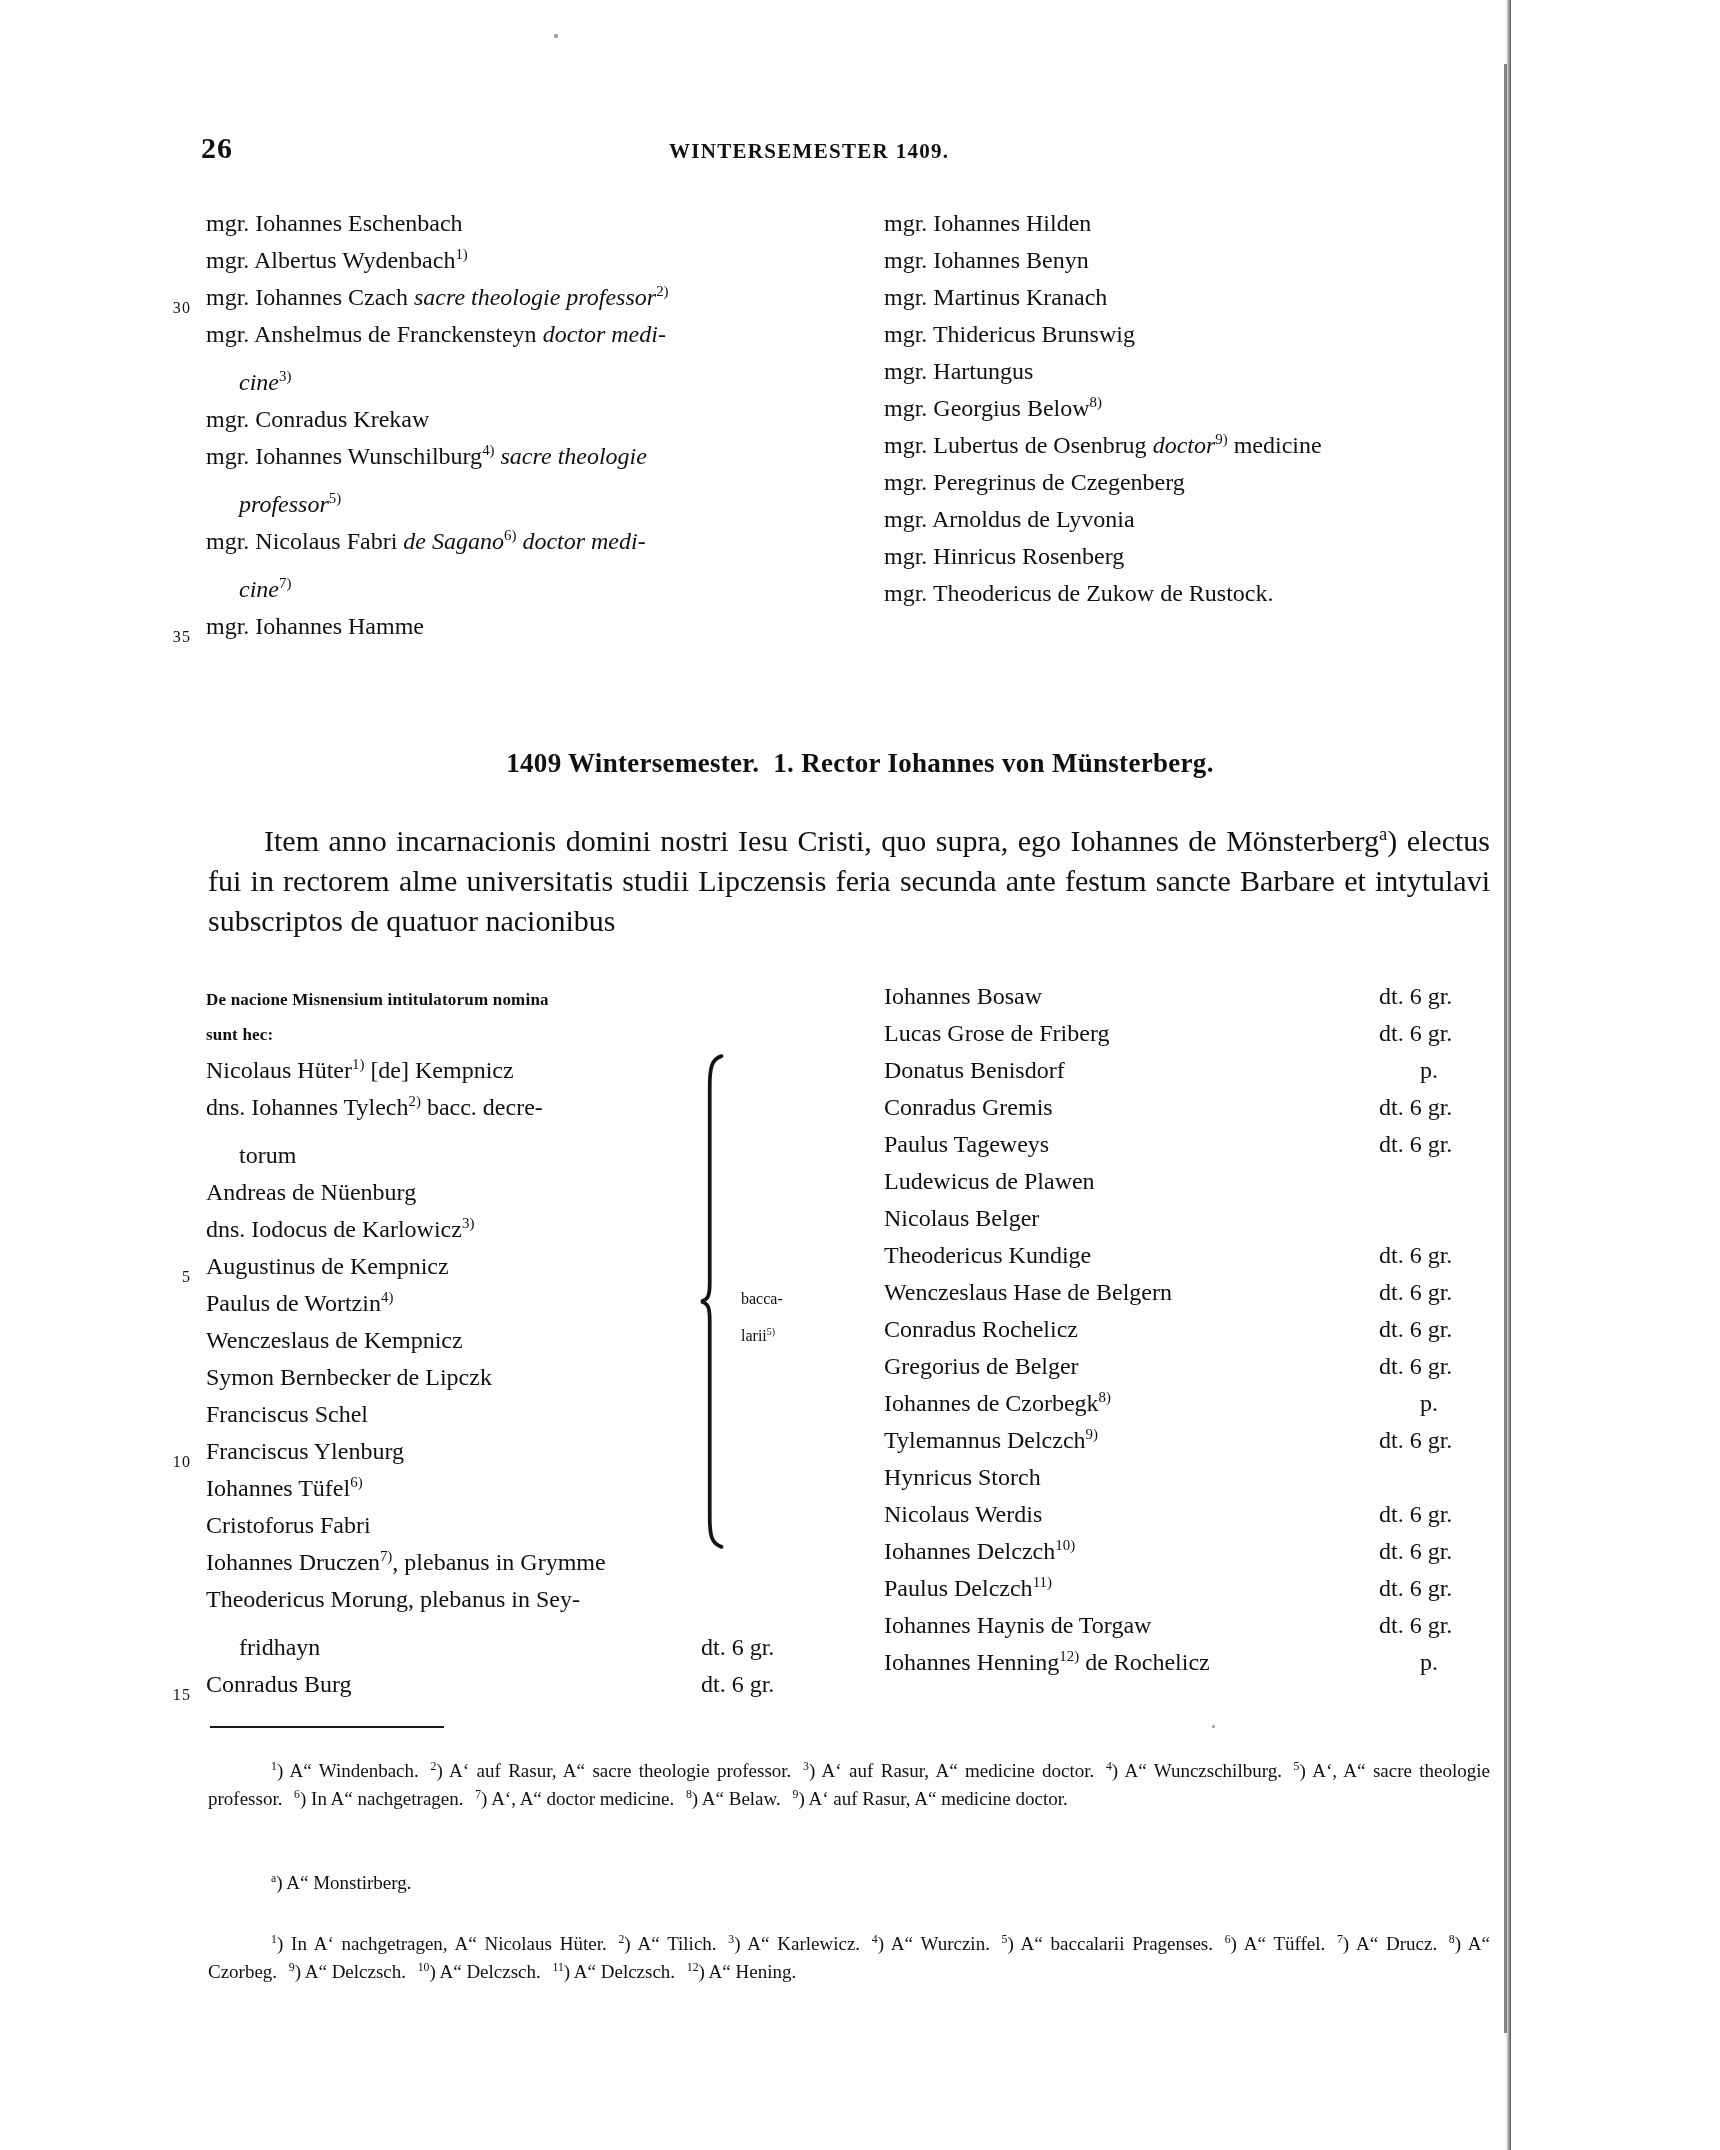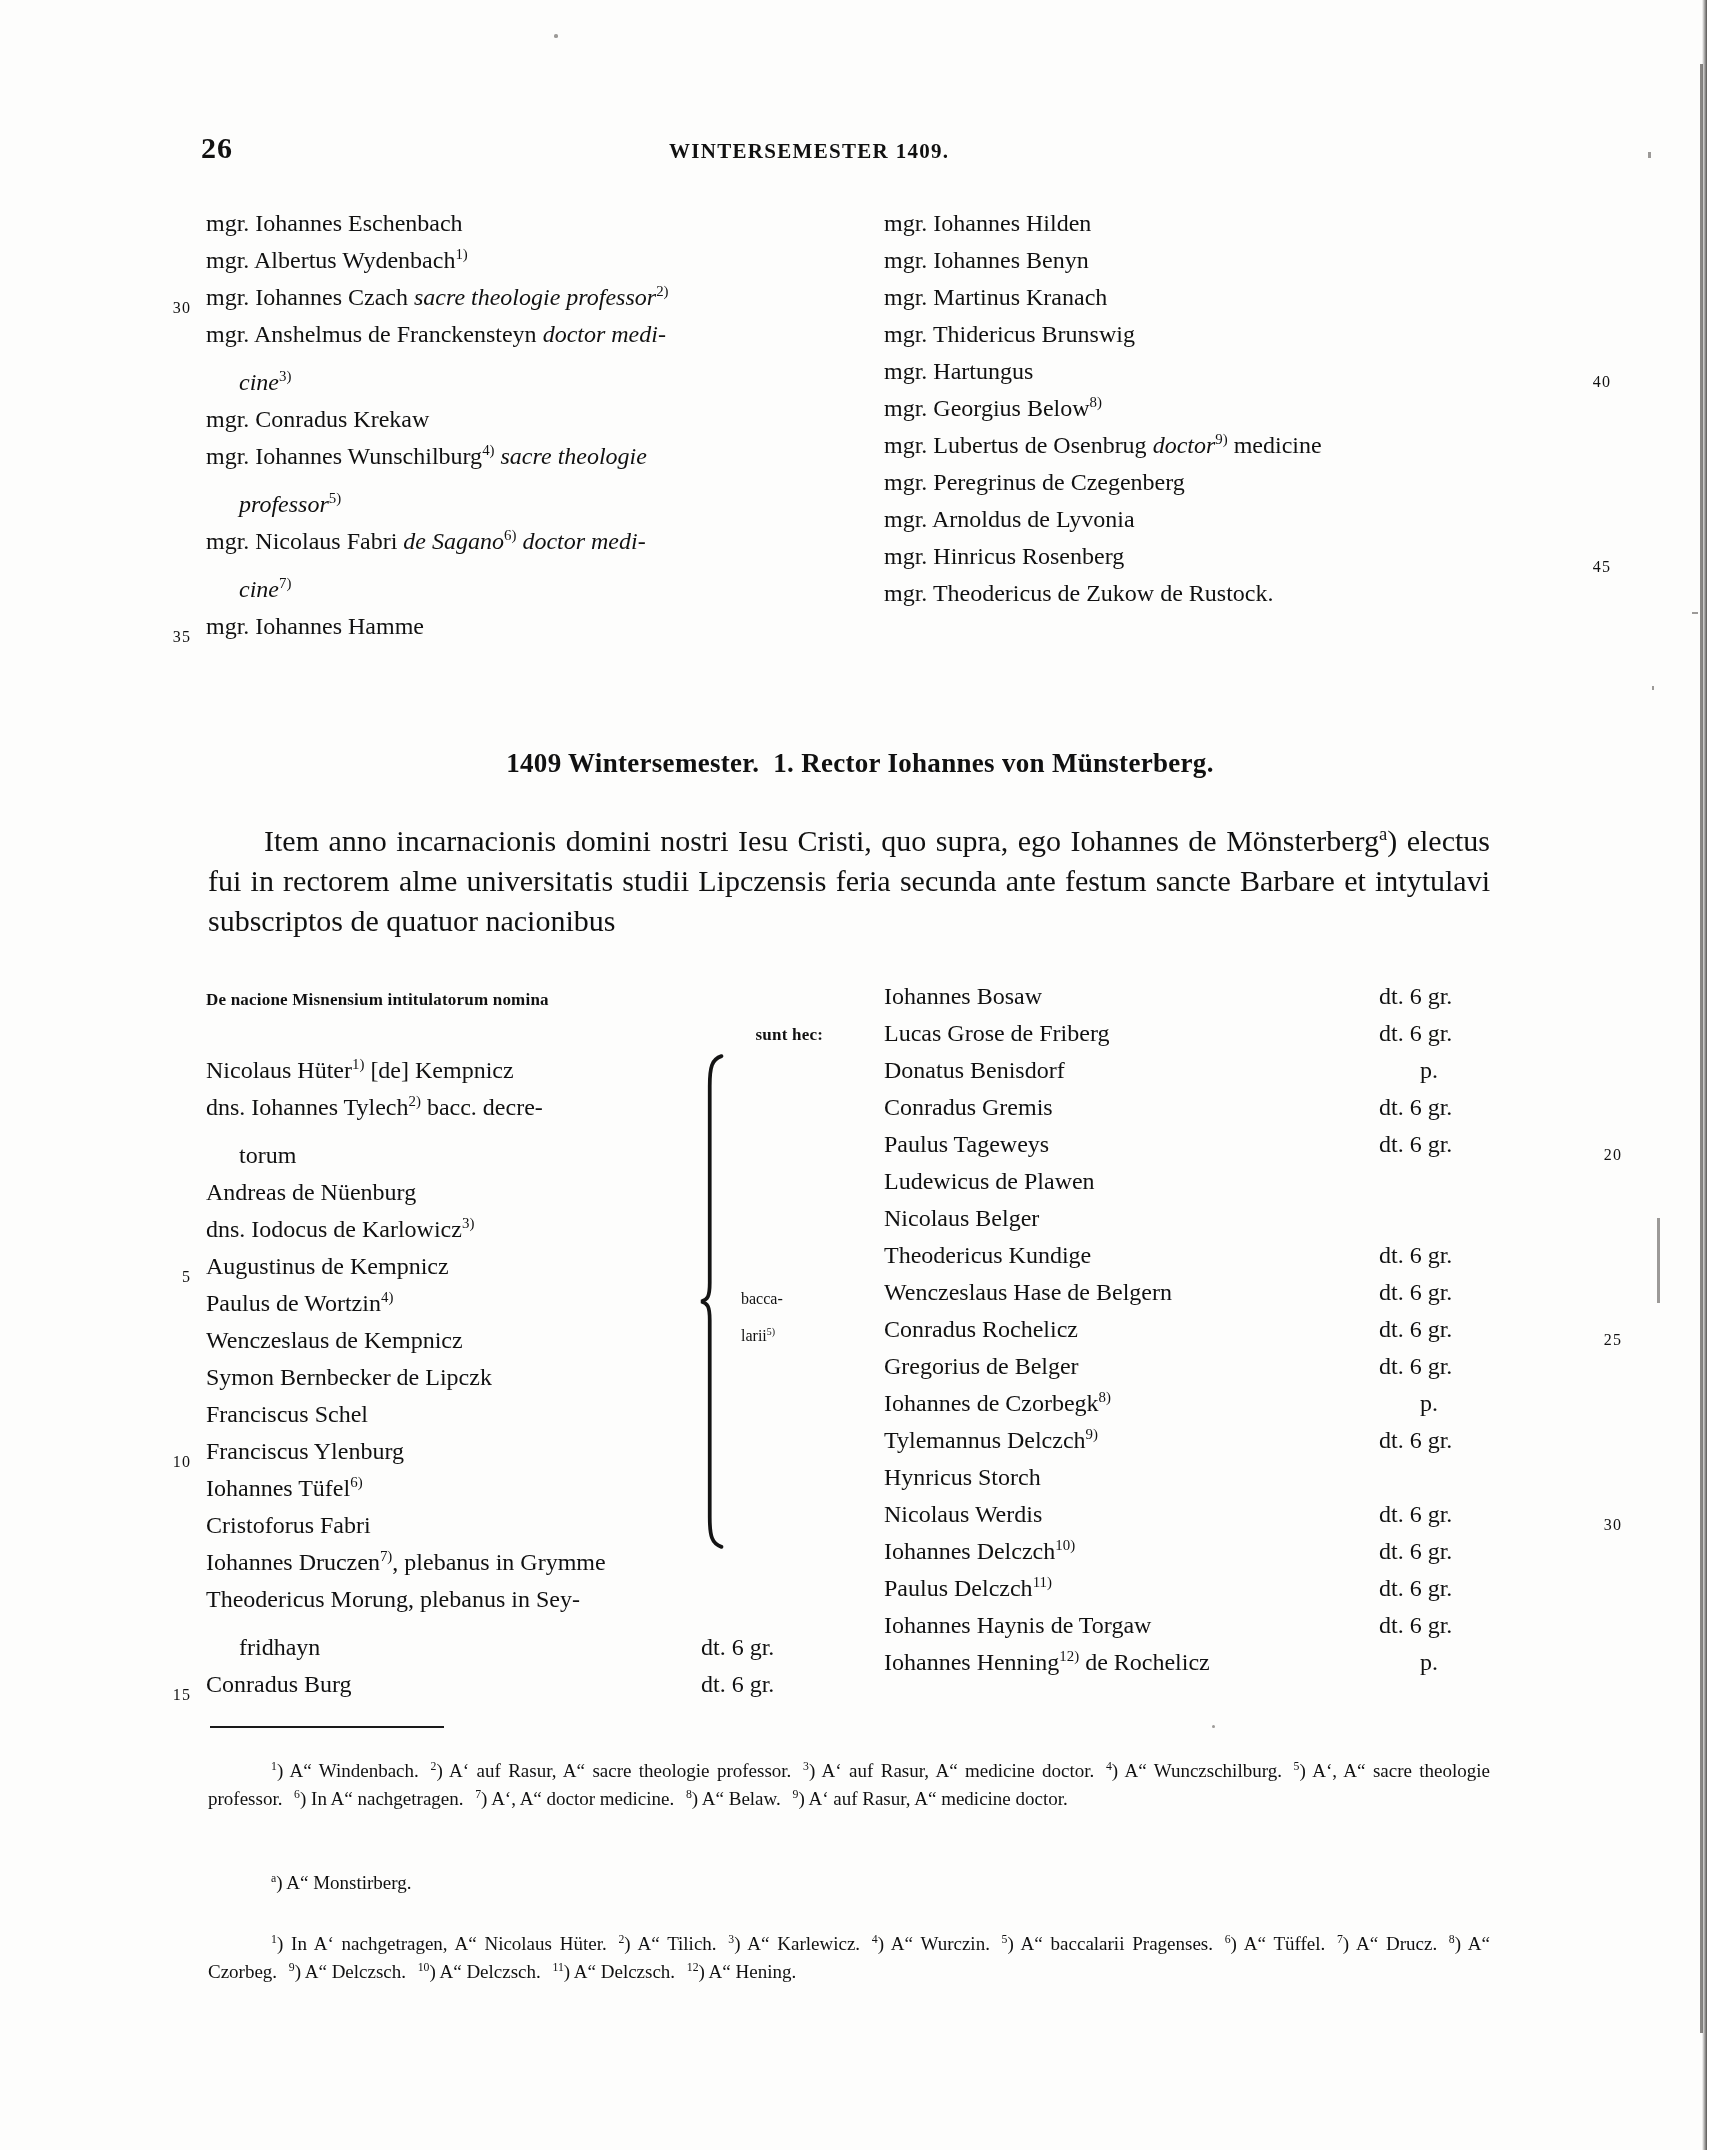--- a/index.html
+++ b/index.html
@@ -6,21 +6,21 @@
     margin: 0;
     padding: 0;
     background: #ffffff;
   }
   body {
     font-family: "Liberation Serif", "DejaVu Serif", serif;
     color: #111111;
   }
   #page {
     position: relative;
-    width: 1707px;
+    width: 1511px;
     height: 2151px;
     background: #fdfdfc;
     overflow: hidden;
   }
 
   
   .scan-edge-right {
     position: absolute;
     top: 0;
     right: 0;
@@ -135,21 +135,21 @@
     position: absolute;
     left: 206px;
     top: 982px;
     width: 617px;
     font-size: 17px;
     font-weight: 700;
     line-height: 35px;
     letter-spacing: 0.2px;
   }
   #list-head .l1 { display: block; }
-  #list-head .l2 { display: block; text-align: right; }
+  #list-head .l2 { display: block; text-align: left; }
 
   #main-left  { left: 206px; top: 1052px; width: 628px; }
   #main-right { left: 884px; top: 978px; width: 681px; }
 
   
   .brace {
     position: absolute;
     left: 698px;
     top: 1054px;
     width: 32px;

